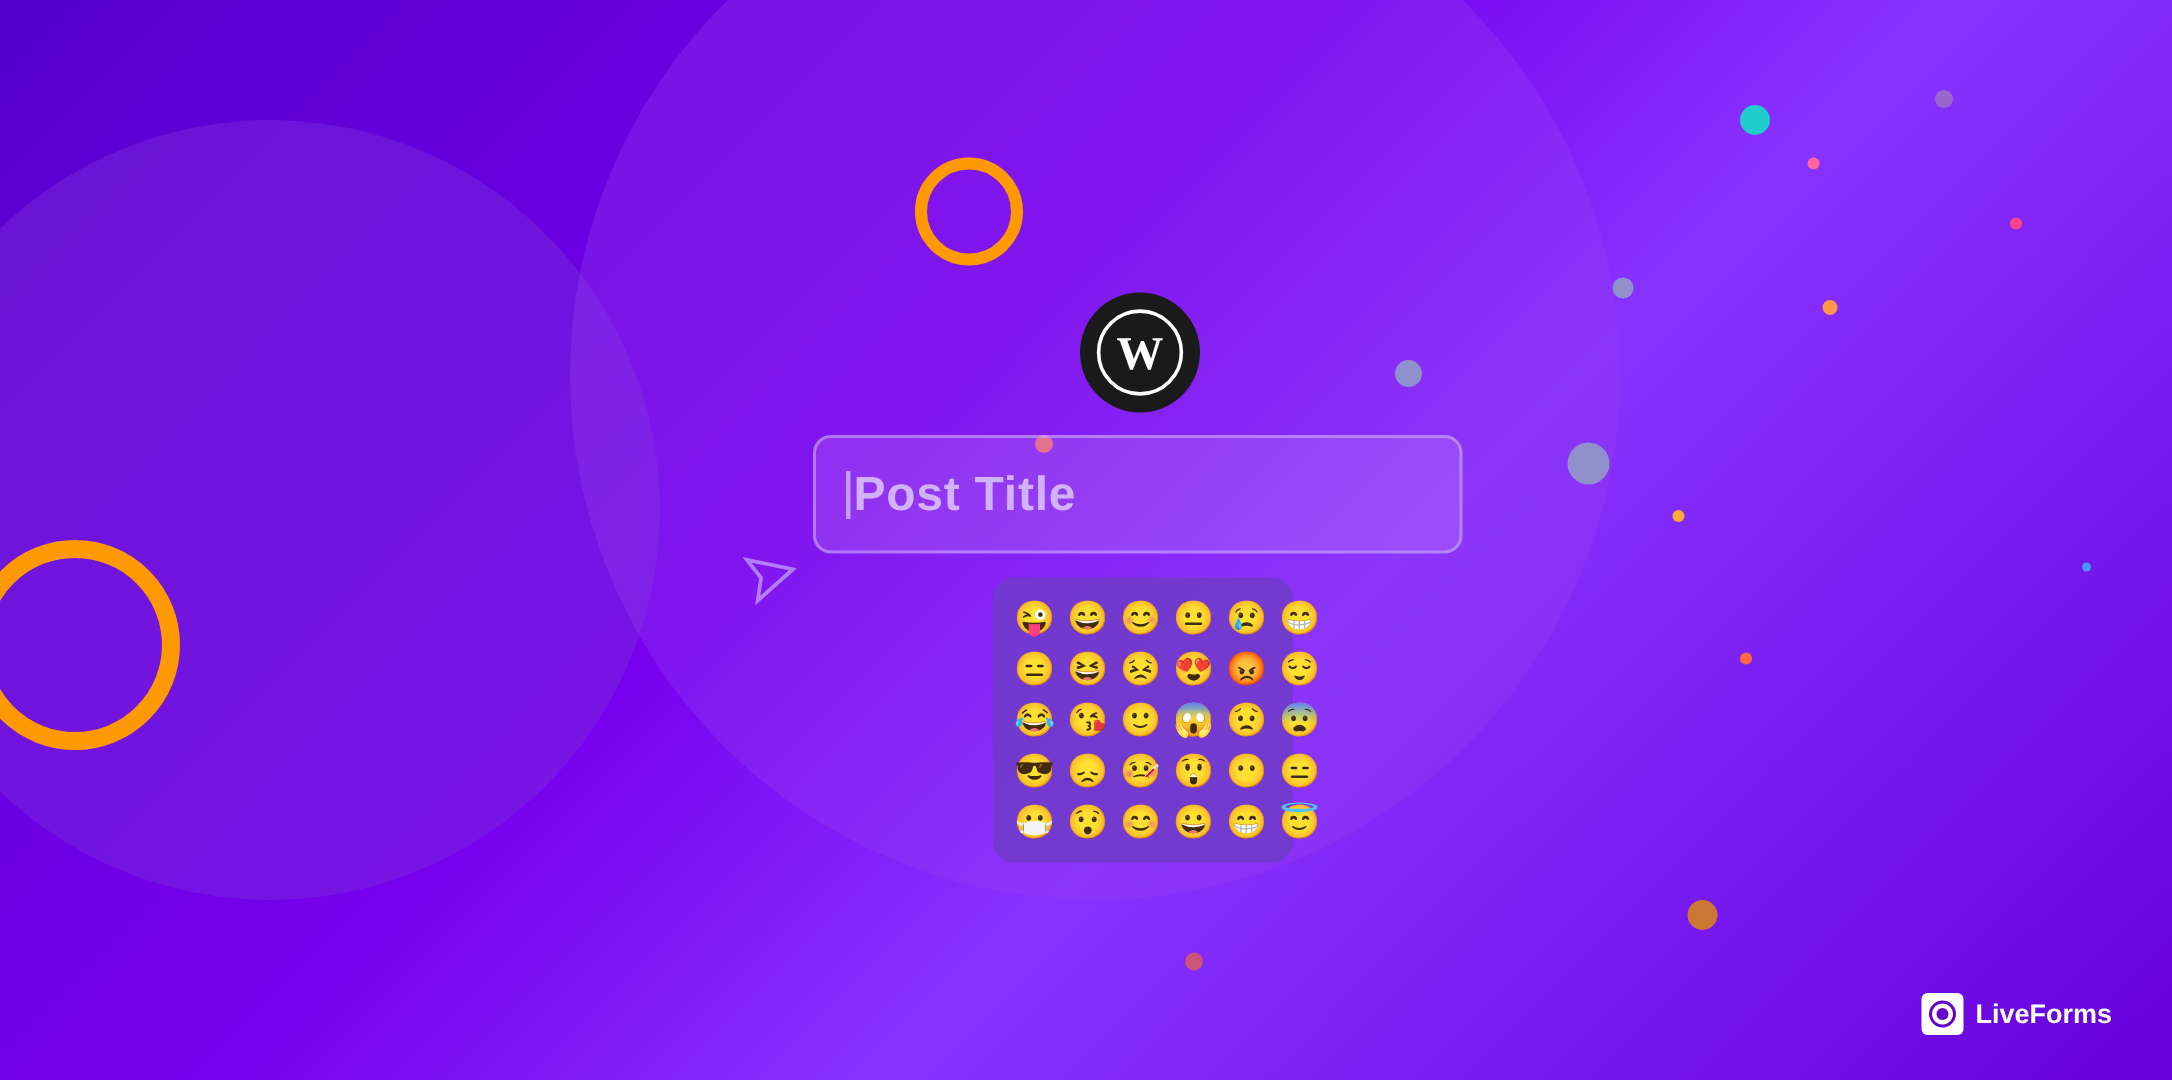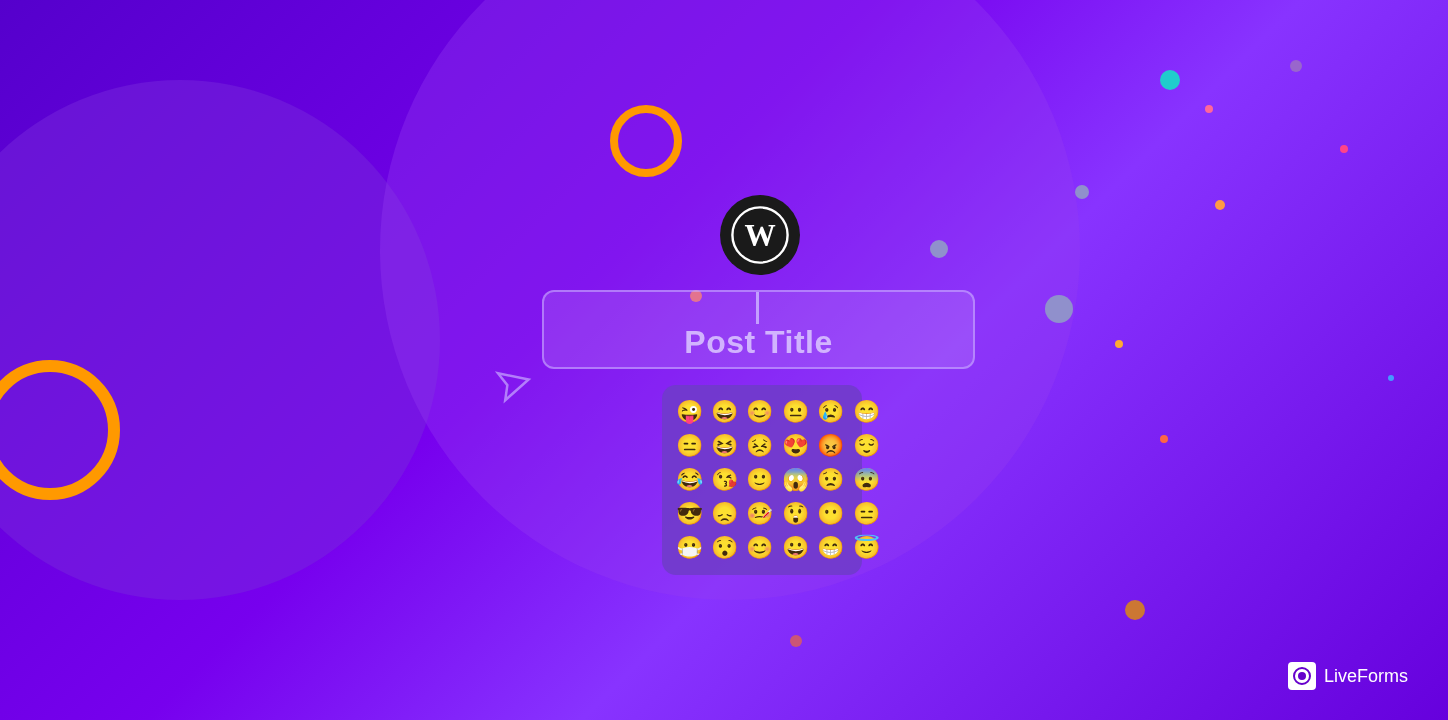--- a/index.html
+++ b/index.html
@@ -103,21 +103,20 @@
       left: 542px;
       top: 290px;
       width: 433px;
       height: 79px;
       background: rgba(255, 255, 255, 0.12);
       border: 2px solid rgba(200, 170, 255, 0.6);
       border-radius: 12px;
       display: flex;
       align-items: center;
       padding: 0 20px;
-      flex-direction: column;
     }
 
     .post-title-cursor {
       width: 3px;
       height: 32px;
       background: rgba(200, 170, 255, 0.9);
       margin-right: 2px;
       animation: blink 1s infinite;
     }
 
@@ -159,21 +158,21 @@
     
     .liveforms-brand {
       position: absolute;
       right: 40px;
       bottom: 30px;
       display: flex;
       align-items: center;
       gap: 8px;
       color: white;
       font-size: 18px;
-      font-weight: 400;
+      font-weight: 700;
       padding-left: 15px;
     }
 
     .liveforms-icon {
       width: 28px;
       height: 28px;
       background: white;
       border-radius: 4px;
       display: flex;
       align-items: center;

